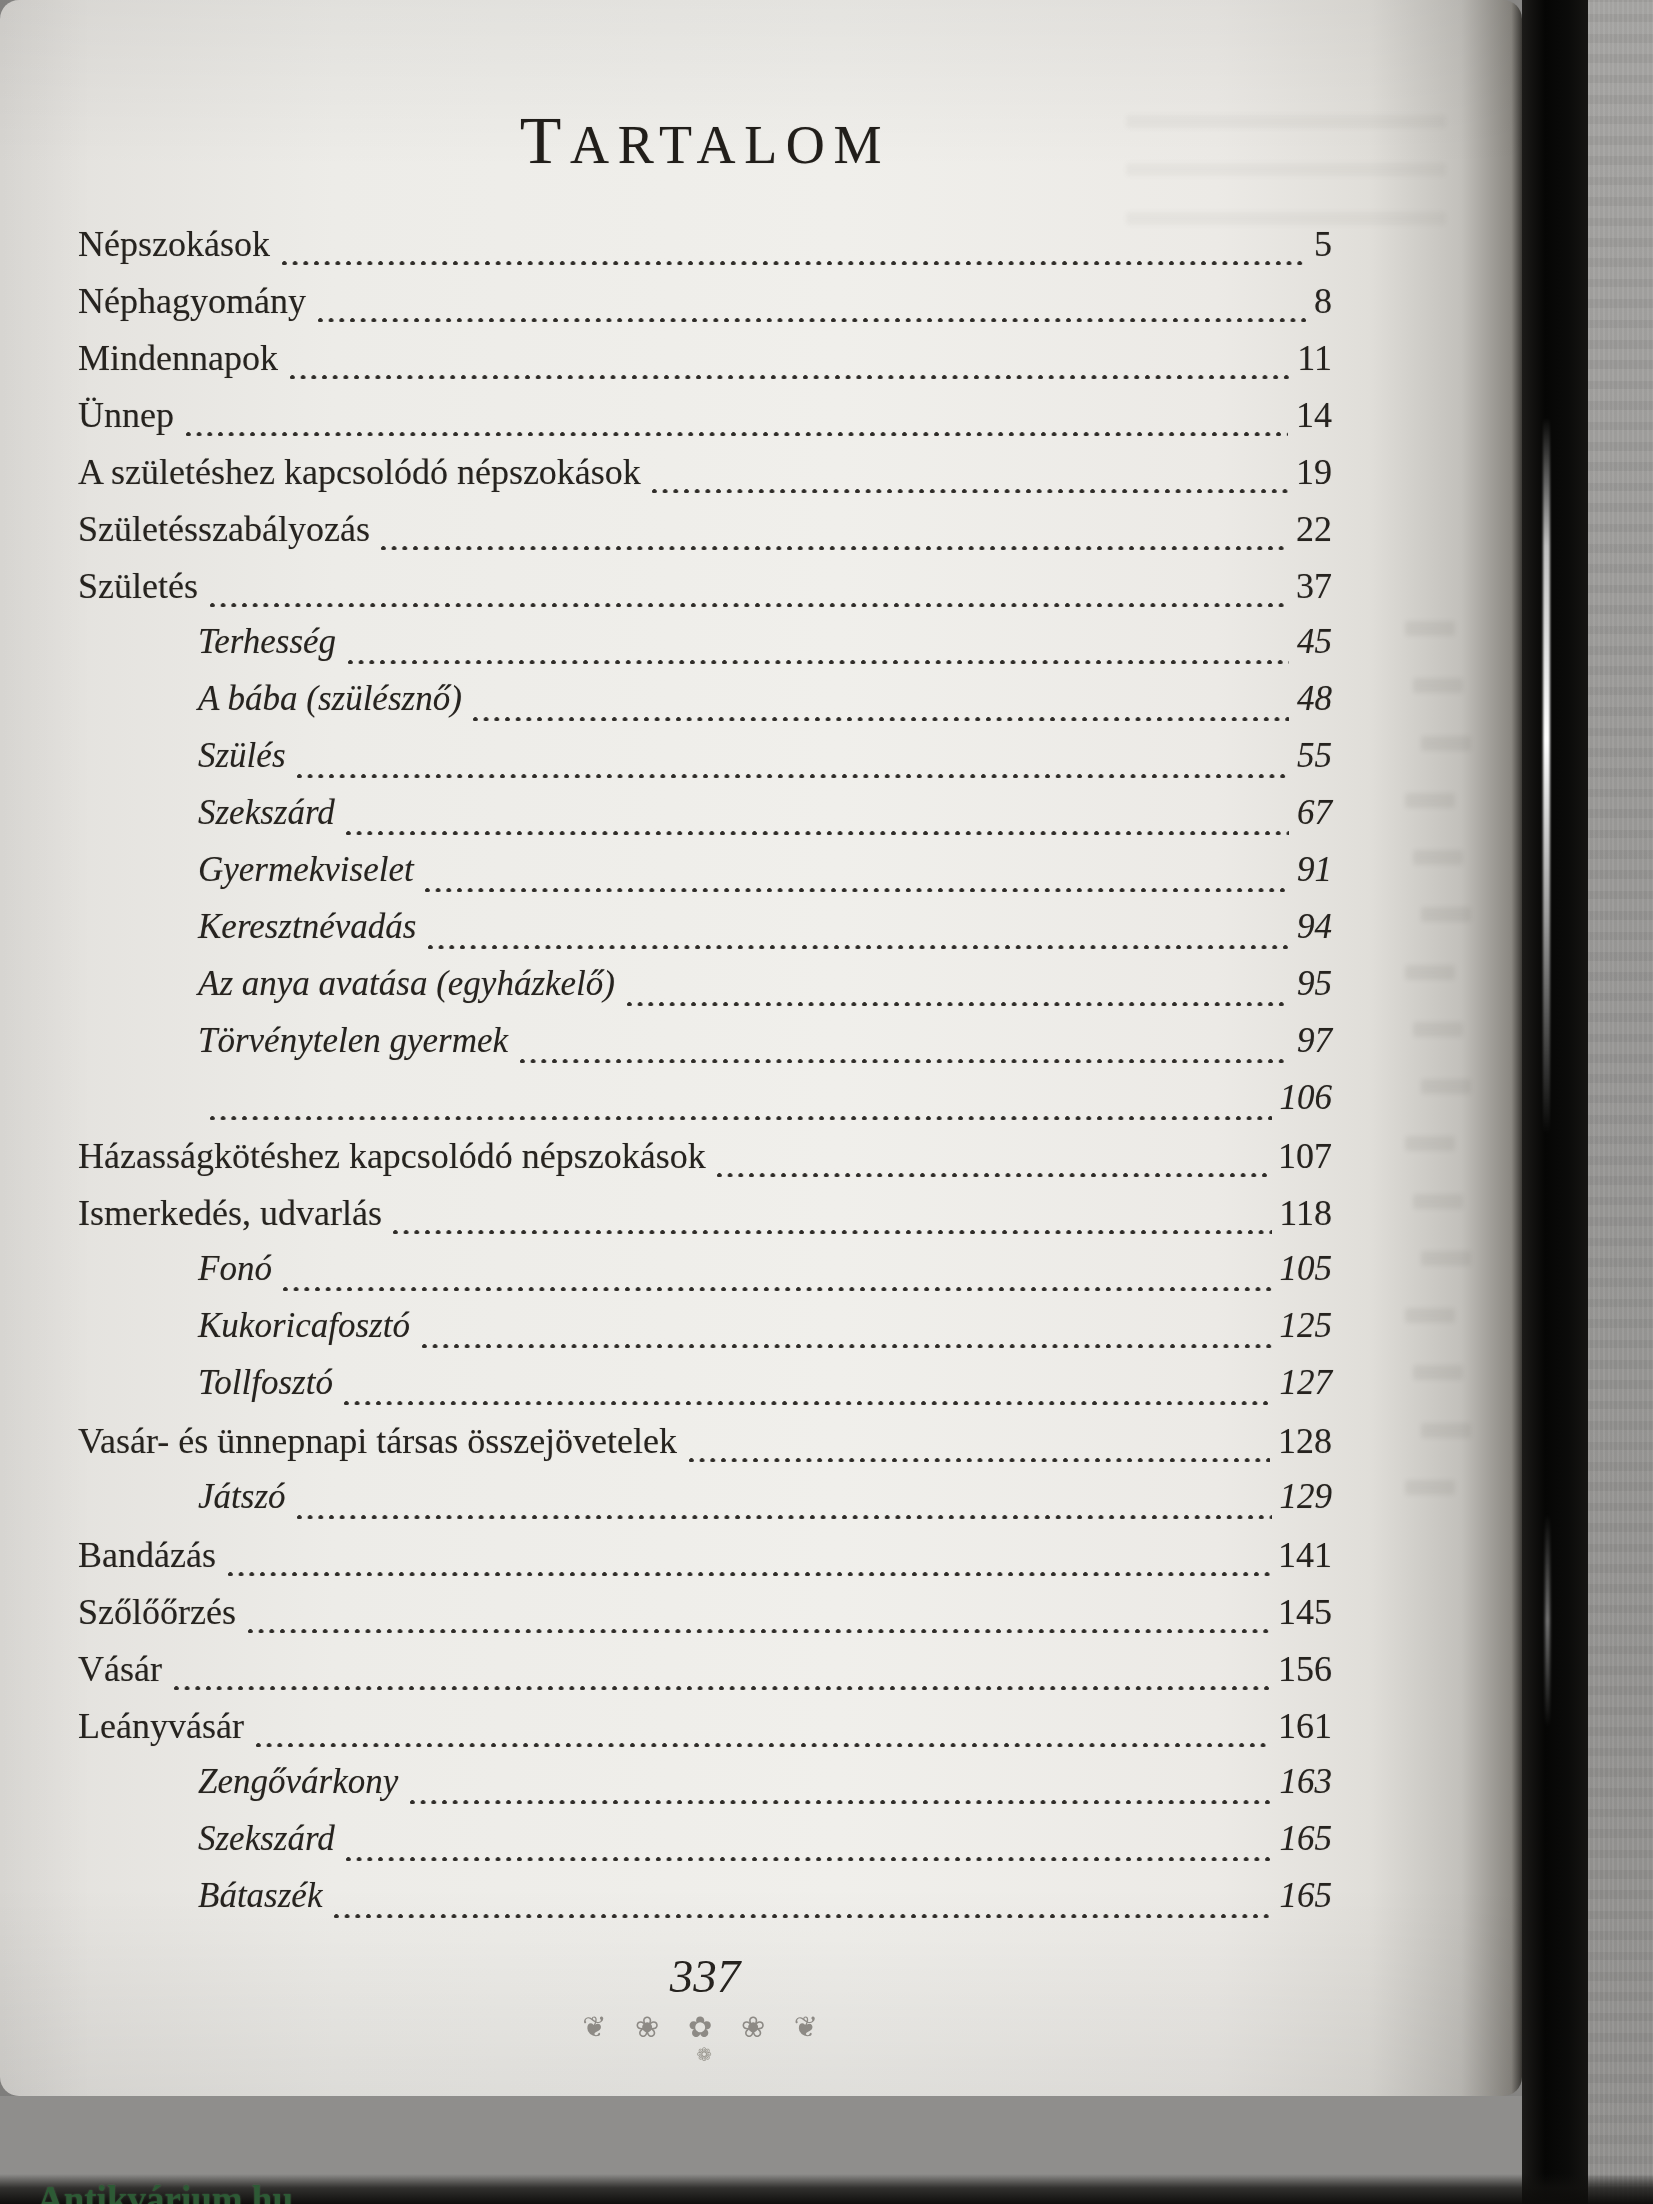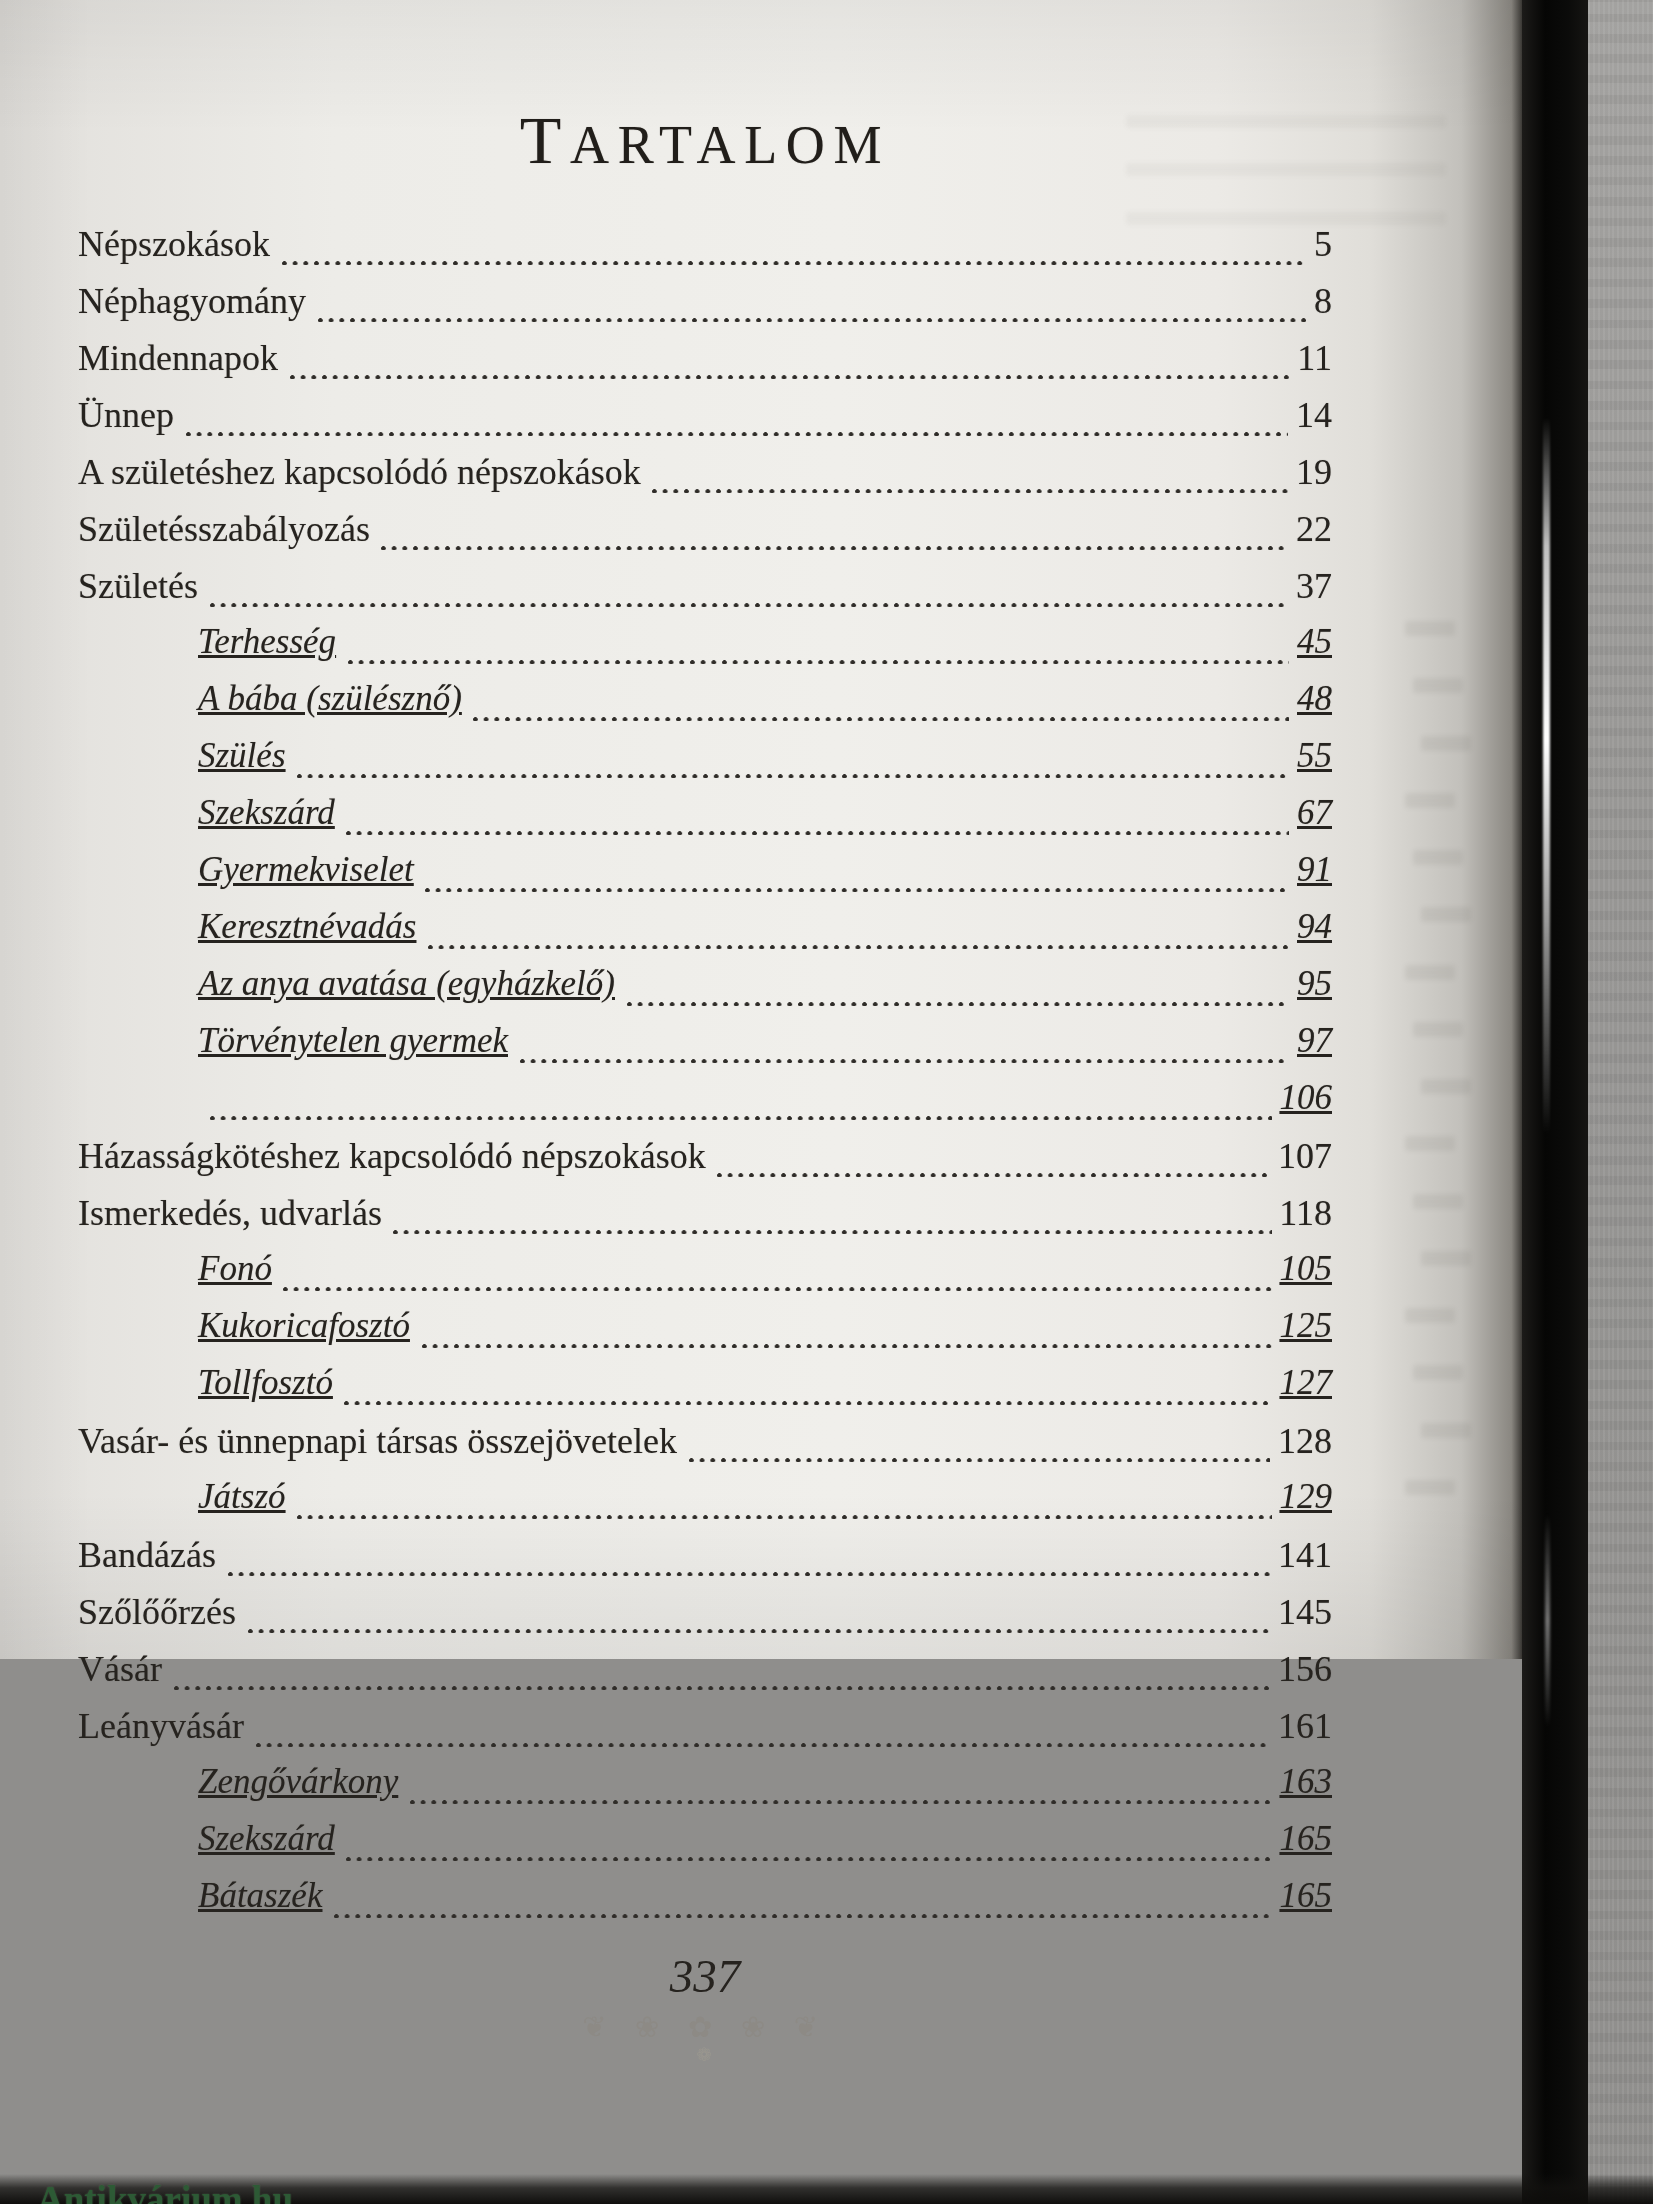--- a/index.html
+++ b/index.html
@@ -4,24 +4,25 @@
 <style>
   html,body { margin:0; padding:0; background:#6f6e6c; }
   .photo {
     position:relative; width:1654px; height:2205px; overflow:hidden;
     font-family:"Liberation Serif","DejaVu Serif",serif;
     background:#8f8e8c;
   }
 
   
   .paper {
-    position:absolute; left:0; top:0; width:1522px; height:1659px;
+    position:absolute; left:0; top:0; width:1522px; height:2096px;
     background:
       linear-gradient(90deg, #e2e0dc 0%, #edece8 22%, #f0efeb 55%, #eceae6 80%, #e0ded9 90%, #c2c0bb 96%, #8a8781 99.3%, #3c3a36 100%),
       #edece8;
+    border-radius: 19px;
   }
   .paper::before { 
     content:""; position:absolute; inset:0;
     background:
       linear-gradient(180deg, rgba(0,0,0,.05) 0%, rgba(0,0,0,0) 8%, rgba(0,0,0,0) 90%, rgba(0,0,0,.07) 100%),
       linear-gradient(90deg, rgba(0,0,0,.05) 0%, rgba(0,0,0,0) 6%);
     pointer-events:none;
   }
 
   
@@ -63,21 +64,21 @@
     display:flex; align-items:baseline; height:57px;
     font-size:36px; color:#26231f; text-shadow:0 0 1px rgba(40,36,30,.3);
   }
   .toc-row .label { white-space:nowrap; }
   .toc-row .dots {
     flex:1; height:4.9px; align-self:flex-end; margin:0 7.8px 14.6px 11.6px;
     background-image:radial-gradient(circle at 2.4px 2.4px, #2f2c28 2px, rgba(0,0,0,0) 2.5px);
     background-size:10.7px 4.9px; background-repeat:repeat-x; background-position:left bottom;
   }
   .toc-row .pagenum { white-space:nowrap; }
-  .toc-row.sub { padding-left:120px; font-style:italic; font-size:35px;text-decoration:underline; }
+  .toc-row.sub { padding-left:120px; font-style:italic; font-size:35px; }
 
   .footer { text-align:center; margin-top:15.5px; }
   .folio { font-size:47px; color:#26231f;font-style:italic; }
   .ornament {
     margin-top:9.7px; font-family:"DejaVu Sans",sans-serif;
     font-size:29px; letter-spacing:9.7px; color:#8d8a85; line-height:1.1;
   }
   .ornament-tail {
     font-family:"DejaVu Sans",sans-serif; font-size:18.4px; color:#9a978f; letter-spacing:1.9px;
   }

